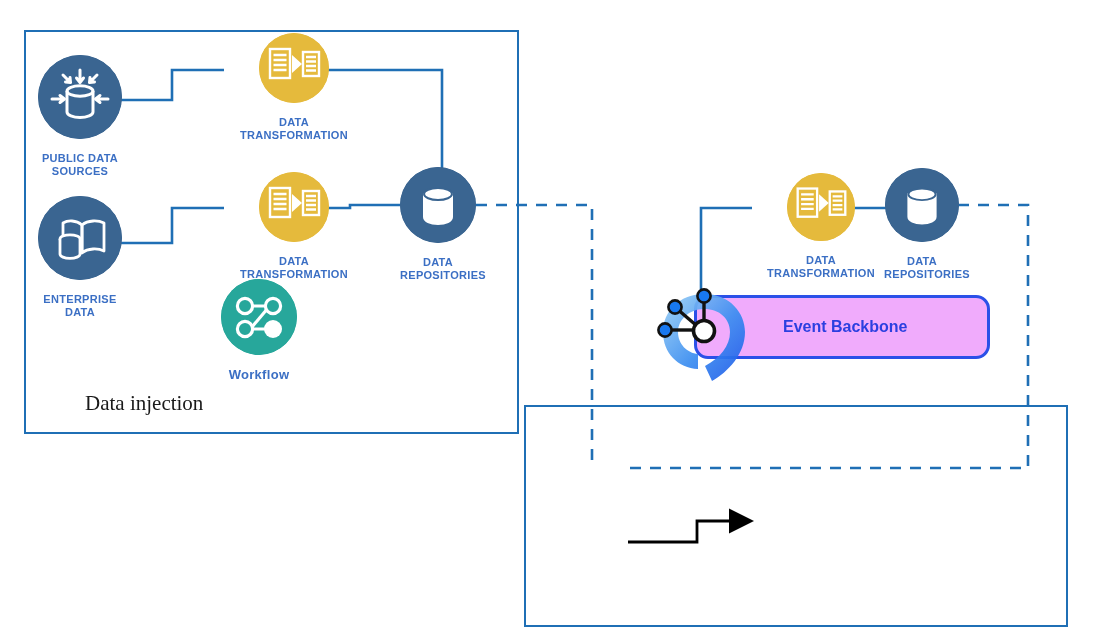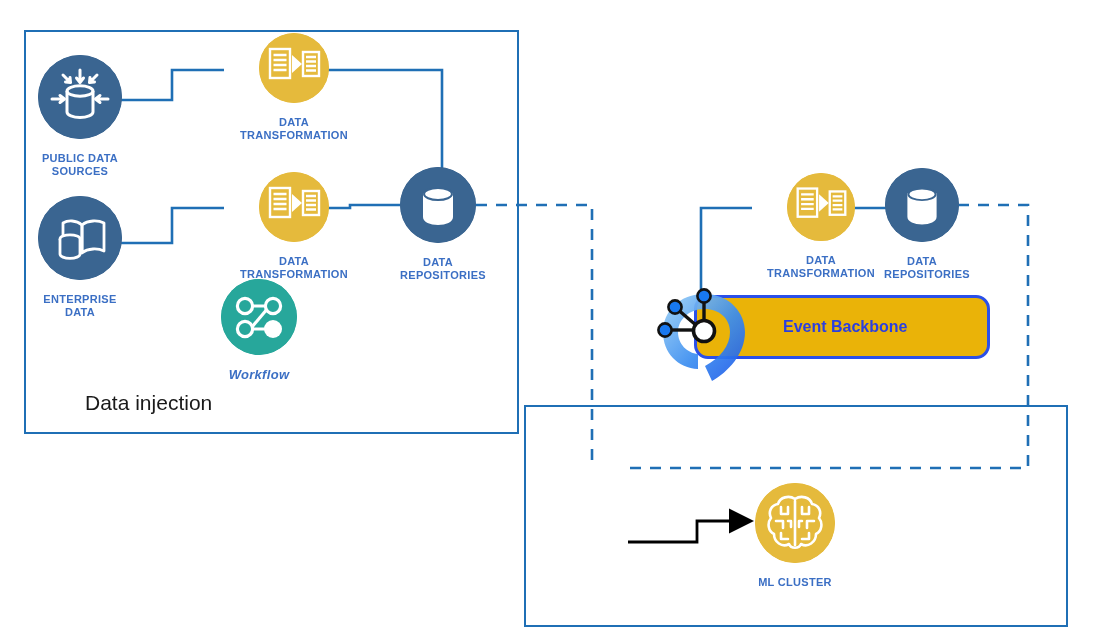--- a/index.html
+++ b/index.html
@@ -30,21 +30,21 @@
     position: absolute;
     border: 2px solid #1F6FB5;
     background: transparent;
     z-index: 2;
     box-sizing: border-box;
   }
   .group-label {
     position: absolute;
     font-size: 21px;
     color: #1a1a1a;
-    font-family: Liberation Sans, sans-serif;
+    font-family: Liberation Serif, serif;
     white-space: nowrap;
     z-index: 4;
   }
 
   .node {
     position: absolute;
     z-index: 5;
     text-align: center;
   }
   .node .disc {
@@ -64,27 +64,26 @@
     color: #3B6FC4;
     letter-spacing: 0.3px;
     line-height: 1.15;
     text-transform: uppercase;
     white-space: pre-line;
     font-family: "Liberation Sans", sans-serif;
   }
   .node-label.mixed {
     text-transform: none;
     font-size: 13px;
-    font-style: italic;
   }
 
   .backbone-box {
     position: absolute;
     border: 3px solid #2B50E8;
-    background: #eab308;
+    background: #f0abfc;
     border-radius: 14px;
     z-index: 2;
     display: flex;
     align-items: center;
     box-sizing: border-box;
   }
   .backbone-text {
     color: #2B3FE0;
     font-size: 16px;
     font-weight: bold;
@@ -297,32 +296,14 @@
       <g fill="#ffffff" stroke="#ffffff" stroke-width="2">
         <path d="M24,27 L24,50 C24,54 30,57 38,57 C46,57 52,54 52,50 L52,27 Z"></path>
       </g>
       <ellipse cx="38" cy="27" rx="14" ry="6" fill="#ffffff" stroke="#3A6591" stroke-width="2"></ellipse>
     </svg>
     <div class="node-label">DATA
 REPOSITORIES</div>
   </div>
 
 
-  <div class="node" style="left:755px; top:483px; width:80px;">
-    <svg class="disc disc-yellow" width="80" height="80" viewBox="0 0 80 80">
-      <circle cx="40" cy="40" r="40" fill="#E5BA3C"></circle>
-      <g fill="none" stroke="#ffffff" stroke-width="2.6" stroke-linejoin="round" stroke-linecap="round">
-        <path d="M40,16 C34,12 25,14 23,21 C16,22 13,29 16,35 C12,40 13,48 19,51 C19,59 27,65 34,61 C36,66 44,66 46,61 C53,65 61,59 61,51 C67,48 68,40 64,35 C67,29 64,22 57,21 C55,14 46,12 40,16 Z"></path>
-        <line x1="40" y1="18" x2="40" y2="62"></line>
-        <path d="M26,24 L26,31 L33,31 L33,24"></path>
-        <path d="M47,24 L47,31 L54,31 L54,24"></path>
-        <path d="M21,38 L28,38 L28,45"></path>
-        <path d="M59,38 L52,38 L52,45"></path>
-        <path d="M26,50 L26,56 L33,56"></path>
-        <path d="M54,50 L54,56 L47,56"></path>
-        <path d="M33,38 L36,38 L36,44"></path>
-        <path d="M47,38 L44,38 L44,44"></path>
-      </g>
-    </svg>
-    <div class="node-label">ML CLUSTER</div>
-  </div>
 
 </div>
 
 </body></html>

